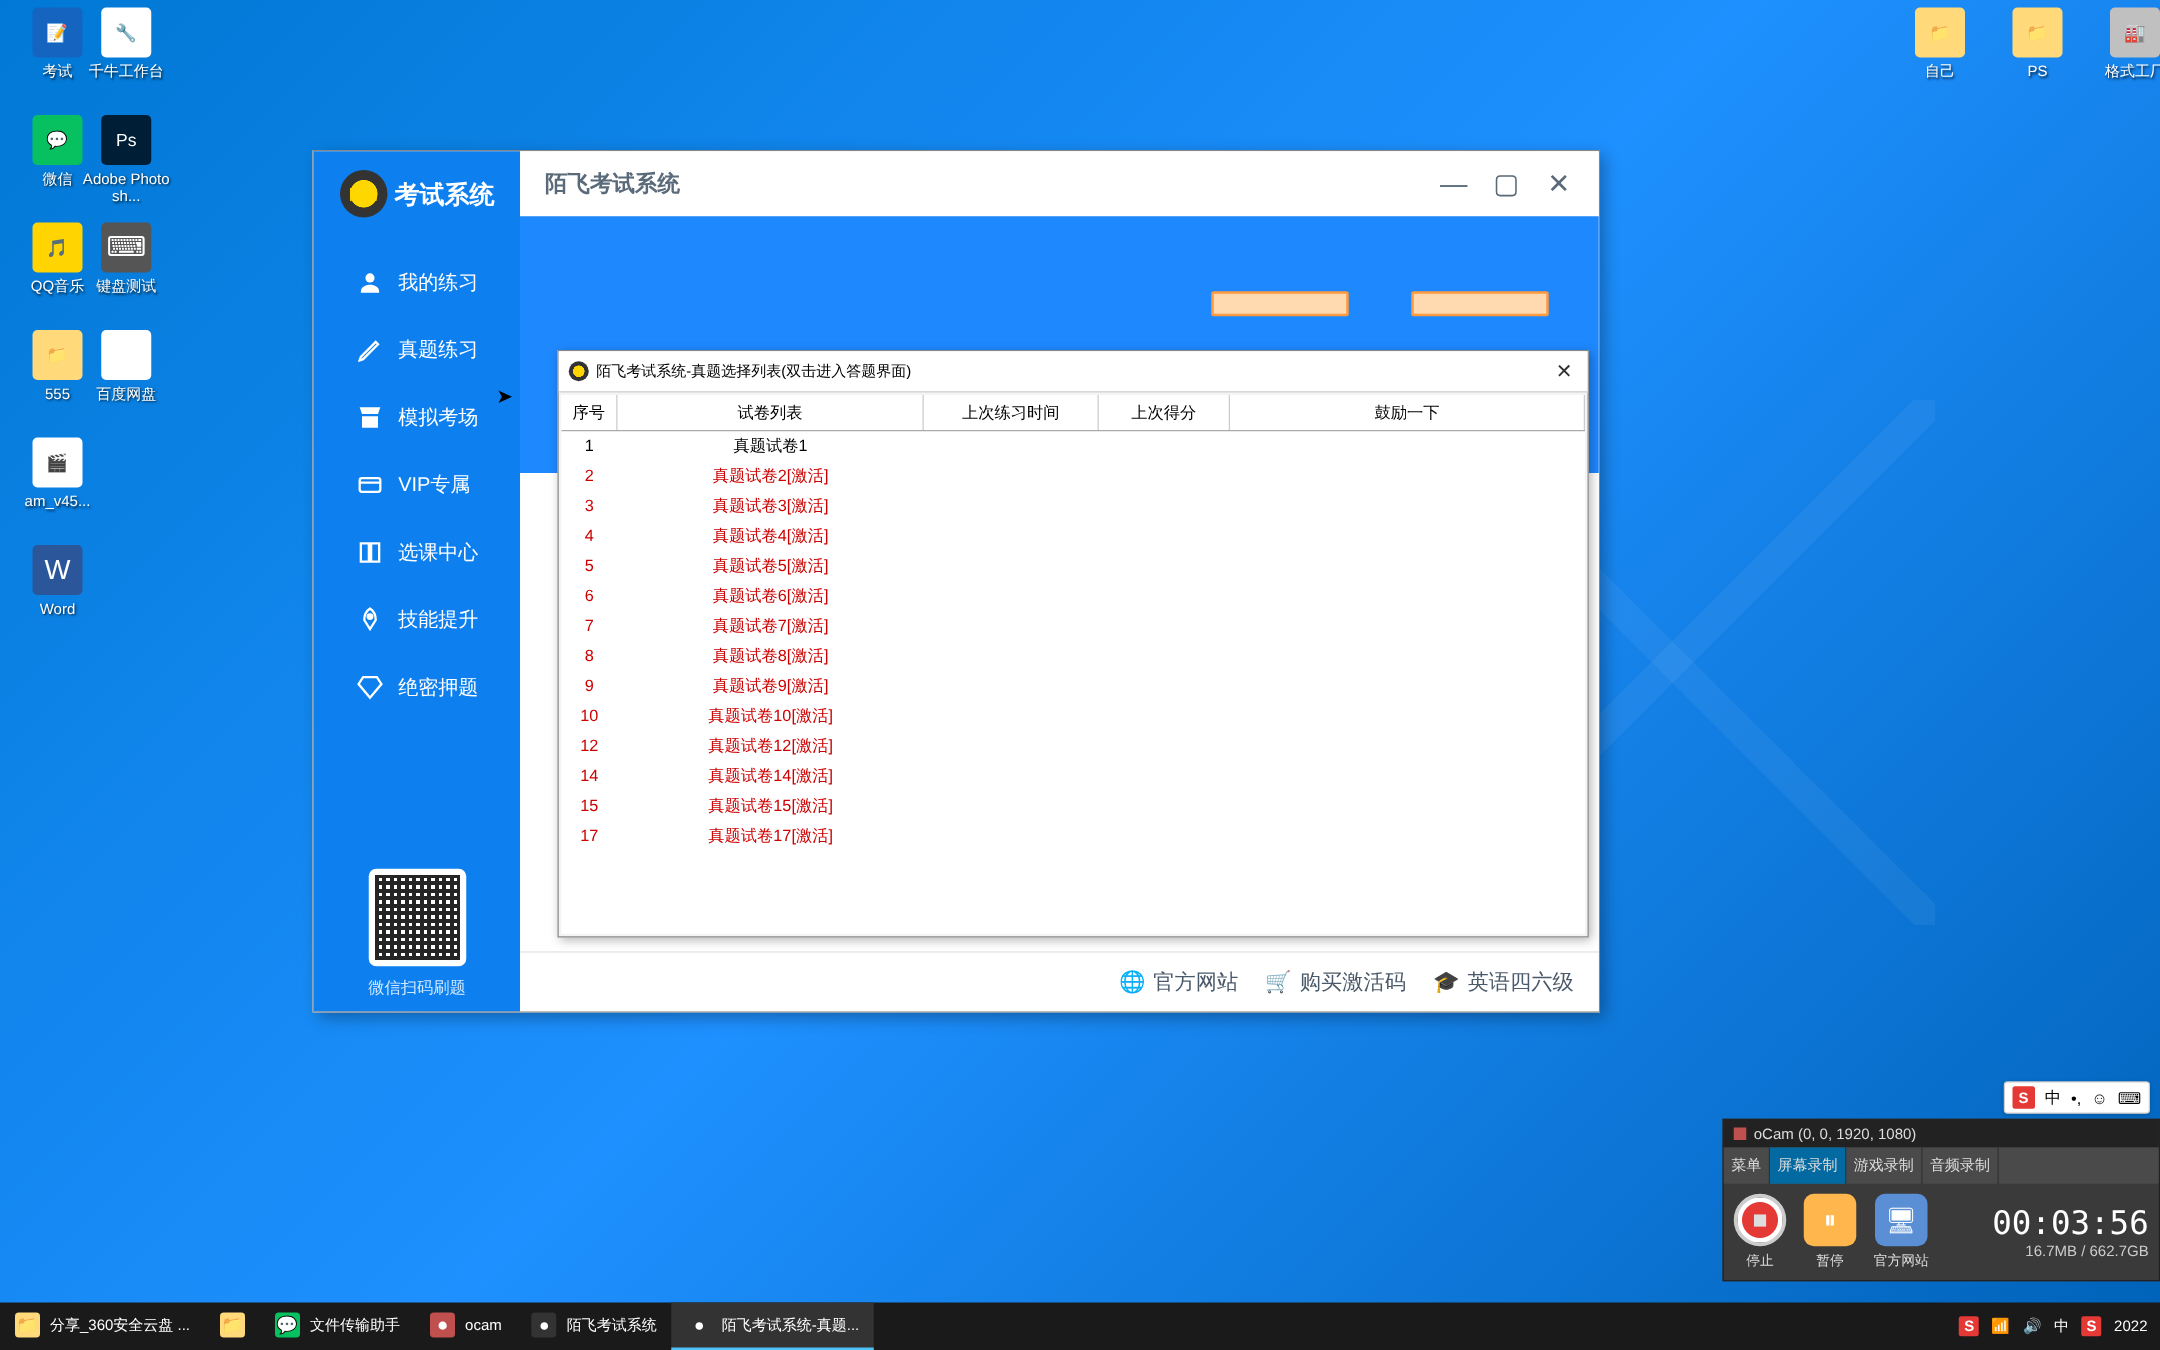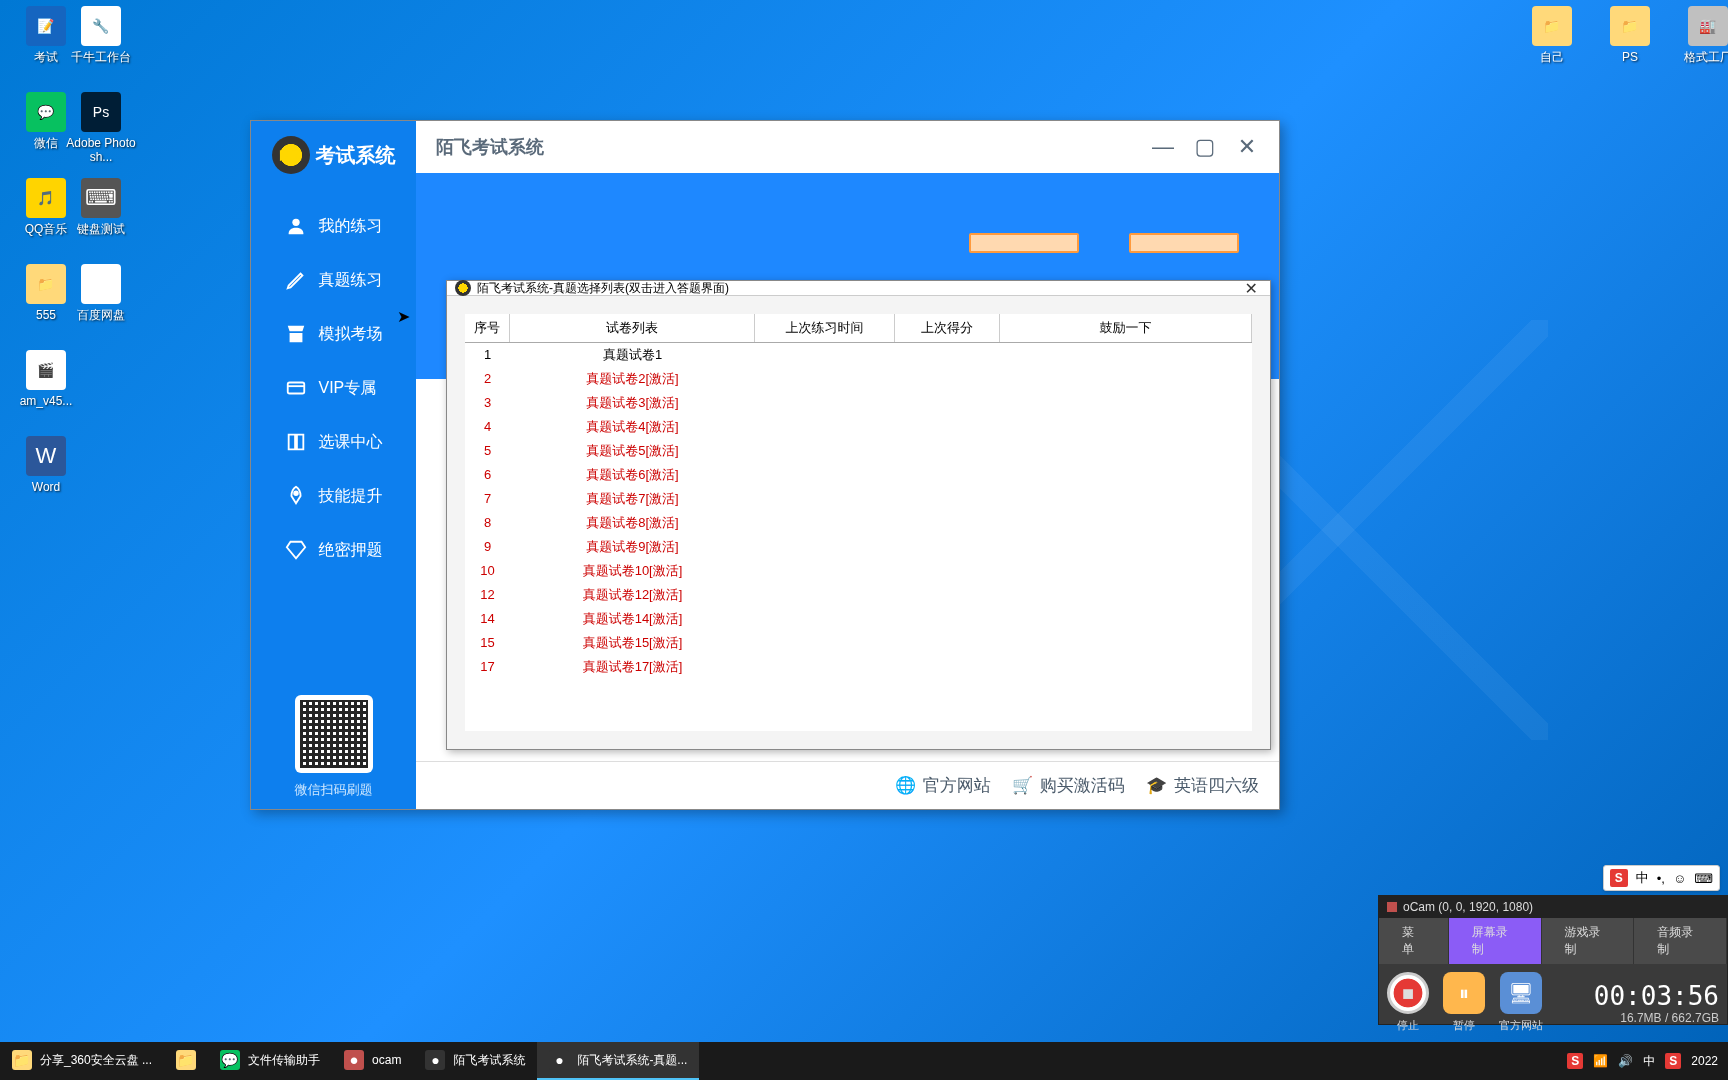--- a/index.html
+++ b/index.html
@@ -33,46 +33,46 @@
 .titles{flex:1}
 .apptitle{font-size:18px;color:#5a6a7a;font-weight:600;margin-bottom:4px}
 .subtitle{font-size:16px;color:#5a6a7a}
 .winbtns{display:flex;gap:18px;font-size:22px;color:#5a6a7a}
 .winbtn{width:24px;height:24px;text-align:center;cursor:pointer;line-height:24px}
 .content{flex:1;background:linear-gradient(180deg,#1e88ff 0%,#1e88ff 35%,#fff 35%,#fff 100%);position:relative;padding:18px}
 .slideshapes{position:absolute;top:60px;right:40px;display:flex;gap:50px}
 .slideshapes .s{width:110px;height:20px;border:2px solid #ff9a3c;background:#ffd9b0;border-radius:2px}
 
 .dlg{position:absolute;left:196px;top:120px;width:825px;height:470px;background:#f4f4f4;border:1px solid #888;box-shadow:2px 2px 8px rgba(0,0,0,0.3);display:flex;flex-direction:column}
-.dlgtitle{height:15px;background:#fff;border-bottom:1px solid #ccc;display:flex;align-items:center;padding:0 8px;font-size:12px}
+.dlgtitle{height:33px;background:#fff;border-bottom:1px solid #ccc;display:flex;align-items:center;padding:0 8px;font-size:12px}
 .dlgtitle .dicon2{width:16px;height:16px;border-radius:50%;background:radial-gradient(circle,#ffd700 40%,#333 42%);margin-right:6px}
 .dlgclose{margin-left:auto;font-size:16px;cursor:pointer;color:#333;padding:0 4px}
-.tbl{flex:1;overflow:hidden;position:relative;background:#fff;margin:18px}
+.tbl{flex:1;overflow:hidden;position:relative;background:#fff;margin:2px}
 .thead{display:flex;background:#fff;border-bottom:1px solid #aaa;font-size:13px}
 .thead>div{padding:5px 4px;text-align:center;border-right:1px solid #ccc}
 .c1{width:45px}.c2{width:245px}.c3{width:140px}.c4{width:105px}.c5{flex:1}
 .tbody{height:398px;overflow-y:auto;overflow-x:auto;font-size:13px}
 .tbody::-webkit-scrollbar{width:16px;height:16px}
 .tbody::-webkit-scrollbar-track{background:#f0f0f0}
 .tbody::-webkit-scrollbar-thumb{background:#c0c0c0;border:1px solid #a0a0a0}
 .row{display:flex;min-width:100%}
 .row>div{padding:2px 4px;text-align:center;height:24px;line-height:20px}
 .row .c1{color:#c00}
 .row .c2{color:#c00}
 .row.first .c1,.row.first .c2{color:#000}
 
 .footer{height:48px;border-top:1px solid #ddd;display:flex;align-items:center;justify-content:flex-end;gap:22px;padding:0 20px;font-size:17px;color:#4a5a6a}
 .flink{display:flex;align-items:center;gap:6px;cursor:pointer}
 
 .ocam{position:absolute;right:0;top:895px;width:350px;height:130px;background:#3a3a3a;border:1px solid #222;color:#ddd;font-size:12px}
 .ocamtitle{background:#222;padding:4px 8px;font-size:12px;display:flex;align-items:center;gap:6px}
 .ocamtitle .sq{width:10px;height:10px;background:#c0504d}
 .ocamtabs{display:flex;background:#4a4a4a}
-.ocamtab{padding:6px 23px;font-size:12px;border-right:1px solid #333;cursor:pointer}
-.ocamtab.active{background:#8b5cf6}
+.ocamtab{padding:6px 6px;font-size:12px;border-right:1px solid #333;cursor:pointer}
+.ocamtab.active{background:#0369a1}
 .ocambody{display:flex;align-items:center;padding:8px;gap:14px}
 .ocbtn{text-align:center;font-size:11px}
 .ocbtn .bic{width:42px;height:42px;border-radius:50%;margin:0 auto 4px;display:flex;align-items:center;justify-content:center;font-size:20px}
 .ocbtn:nth-child(1) .bic{background:radial-gradient(circle,#e53935 55%,#fff 58%);border:3px solid #ccc}
 .ocbtn:nth-child(2) .bic{background:#ffb74d;border-radius:8px;color:#fff}
 .ocbtn:nth-child(3) .bic{background:#5a8fd6;border-radius:8px;color:#fff}
 .octime{margin-left:auto;text-align:right}
 .octime .t{font-size:26px;font-family:monospace;color:#fff}
 .octime .sz{font-size:12px;color:#ccc}
 

